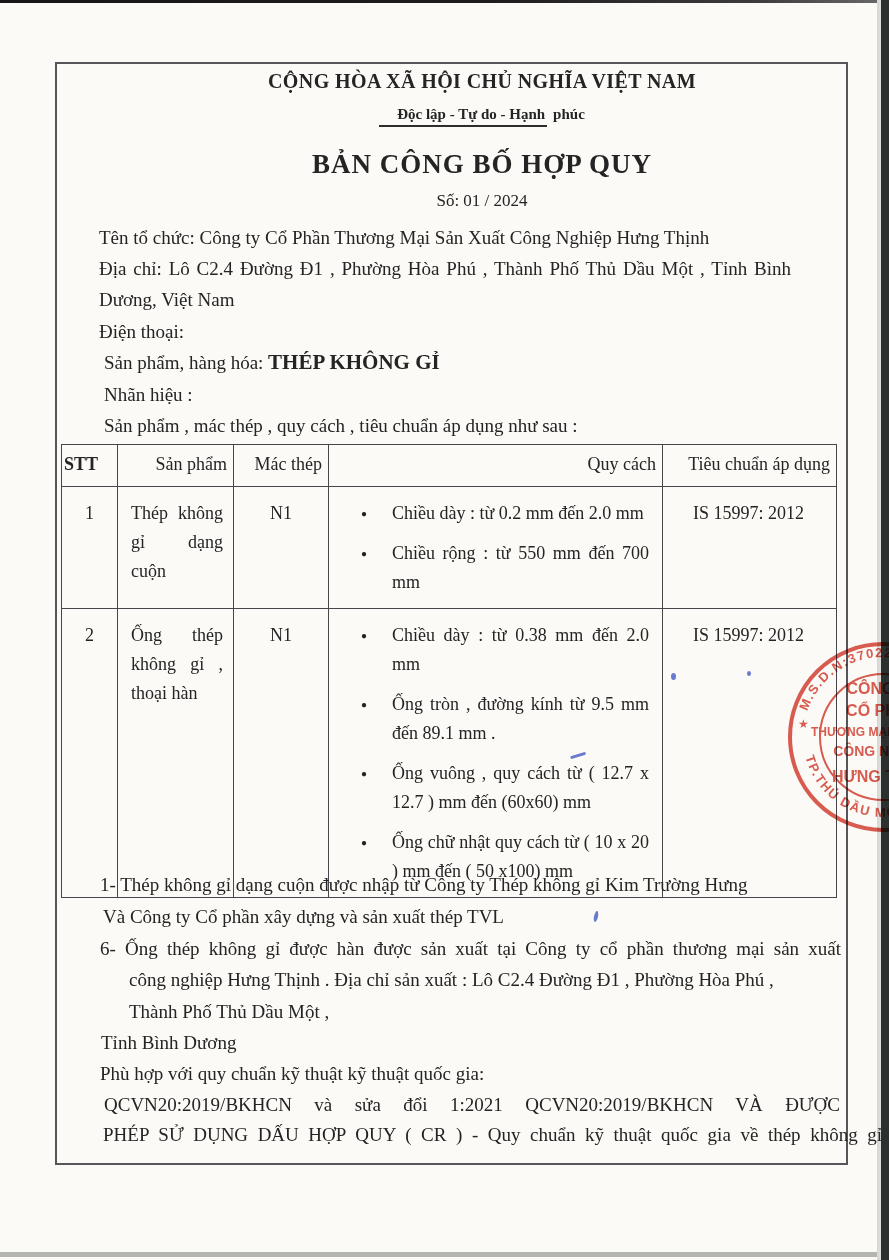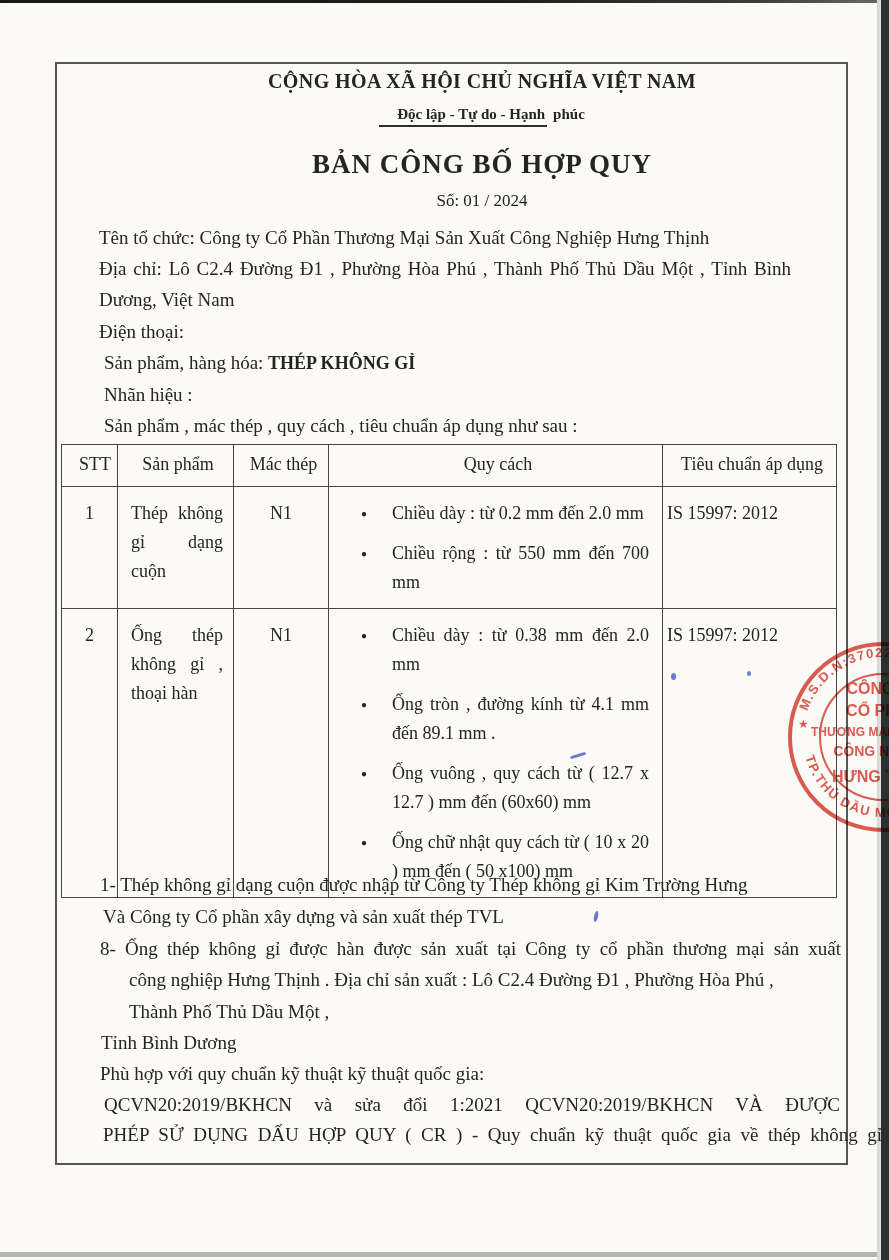--- a/index.html
+++ b/index.html
@@ -26,37 +26,37 @@
   .motto .tail{margin-left:6px;}
   .title{top:149px;font-size:27px;font-weight:bold;letter-spacing:1px;}
   .num{top:191px;font-size:17px;}
   
   .line{position:absolute;font-size:19px;line-height:31px;white-space:nowrap;}
   .wrap{white-space:normal;}
   .org{left:99px;top:222px;}
   .addr{left:99px;top:253px;width:692px;text-align:justify;}
   .phone{left:99px;top:316px;}
   .prod{left:104px;top:347px;}
-  .prod b{font-size:18px;}
+  .prod b{font-size:21px;}
   .brand{left:104px;top:379px;}
   .intro{left:104px;top:410px;}
   
   table.spec{position:absolute;left:61px;top:444px;width:775px;
     border-collapse:collapse;table-layout:fixed;font-size:18px;}
   table.spec th,table.spec td{border:1.6px solid #45454a;vertical-align:top;
     font-weight:normal;line-height:29px;}
   table.spec thead tr{height:42px;}
-  table.spec thead th{vertical-align:middle;text-align:center;padding:2px 6px 4px 11px;}
-  table.spec thead th.c0{text-align:right;padding:2px 6px 4px 2px;}
+  table.spec thead th{vertical-align:middle;text-align:right;padding:2px 6px 4px 11px;}
+  table.spec thead th.c0{text-align:left;padding:2px 16px 4px 2px;font-weight:bold;}
   tr.r1{height:93px;} tr.r2{height:241px;}
   td.stt{text-align:center;padding-top:12px;}
   td.sp{padding:12px 10px 0 13px;text-align:justify;}
   td.mt{text-align:center;padding-top:12px;}
   td.qc{padding:12px 6px 0 0;}
-  td.tc{padding:12px 6px 0 4px;}
+  td.tc{padding:12px 6px 0 4px;text-align:center;}
   .qc-item{position:relative;padding-left:63px;padding-right:7px;margin-bottom:11px;text-align:justify;}
   .qc-item .dot{position:absolute;left:32px;top:0;font-size:10px;line-height:29px;}
   
   .jl{text-align:justify;text-align-last:justify;white-space:normal;}
   .n1{left:100px;top:869px;width:740px;}
   .n2{left:103px;top:901px;}
   .n3{left:100px;top:933px;width:741px;}
   .n4{left:129px;top:964px;width:712px;}
   .n5{left:129px;top:996px;}
   .n6{left:101px;top:1027px;}
@@ -122,32 +122,32 @@
         <div class="qc-item"><span class="dot">●</span><span>Chiều rộng : từ 550 mm đến 700 mm</span></div>
       </td>
       <td class="tc">IS 15997: 2012</td>
     </tr>
     <tr class="r2">
       <td class="stt">2</td>
       <td class="sp">Ống thép không gỉ , thoại hàn</td>
       <td class="mt">N1</td>
       <td class="qc">
         <div class="qc-item"><span class="dot">●</span><span>Chiều dày : từ 0.38 mm đến 2.0 mm</span></div>
-        <div class="qc-item"><span class="dot">●</span><span>Ống tròn , đường kính từ 4.1 mm đến 89.1 mm .</span></div>
+        <div class="qc-item"><span class="dot">●</span><span>Ống tròn , đường kính từ 9.5 mm đến 89.1 mm .</span></div>
         <div class="qc-item"><span class="dot">●</span><span>Ống vuông , quy cách từ ( 12.7 x 12.7 ) mm đến (60x60) mm</span></div>
         <div class="qc-item"><span class="dot">●</span><span>Ống chữ nhật quy cách từ ( 10 x 20 ) mm đến ( 50 x100) mm</span></div>
       </td>
       <td class="tc">IS 15997: 2012</td>
     </tr>
   </tbody>
 </table>
 
 <div class="line n1">1-  Thép không gỉ dạng cuộn được nhập từ Công ty Thép không gỉ Kim Trường Hưng</div>
 <div class="line n2">Và Công ty Cổ phần xây dựng và sản xuất thép TVL</div>
-<div class="line n3 jl">8-  Ống thép không gỉ được hàn được sản xuất tại Công ty cổ phần thương mại sản xuất</div>
+<div class="line n3 jl">6-  Ống thép không gỉ được hàn được sản xuất tại Công ty cổ phần thương mại sản xuất</div>
 <div class="line n4">công nghiệp Hưng Thịnh . Địa chỉ sản xuất : Lô C2.4 Đường Đ1 , Phường Hòa Phú ,</div>
 <div class="line n5">Thành Phố Thủ Dầu Một ,</div>
 <div class="line n6">Tỉnh Bình Dương</div>
 <div class="line n7">Phù hợp với quy chuẩn kỹ thuật kỹ thuật quốc gia:</div>
 <div class="line n8 jl">QCVN20:2019/BKHCN và sửa đổi 1:2021 QCVN20:2019/BKHCN VÀ ĐƯỢC</div>
 <div class="line n9 jl">PHÉP SỬ DỤNG DẤU HỢP QUY ( CR ) -  Quy chuẩn kỹ thuật quốc gia về thép không gỉ</div>
 
 <svg class="stamp" viewBox="0 0 212 212">
   <g fill="none" stroke="#d94f43">
     <circle cx="105" cy="105" r="93" stroke-width="4"></circle>

